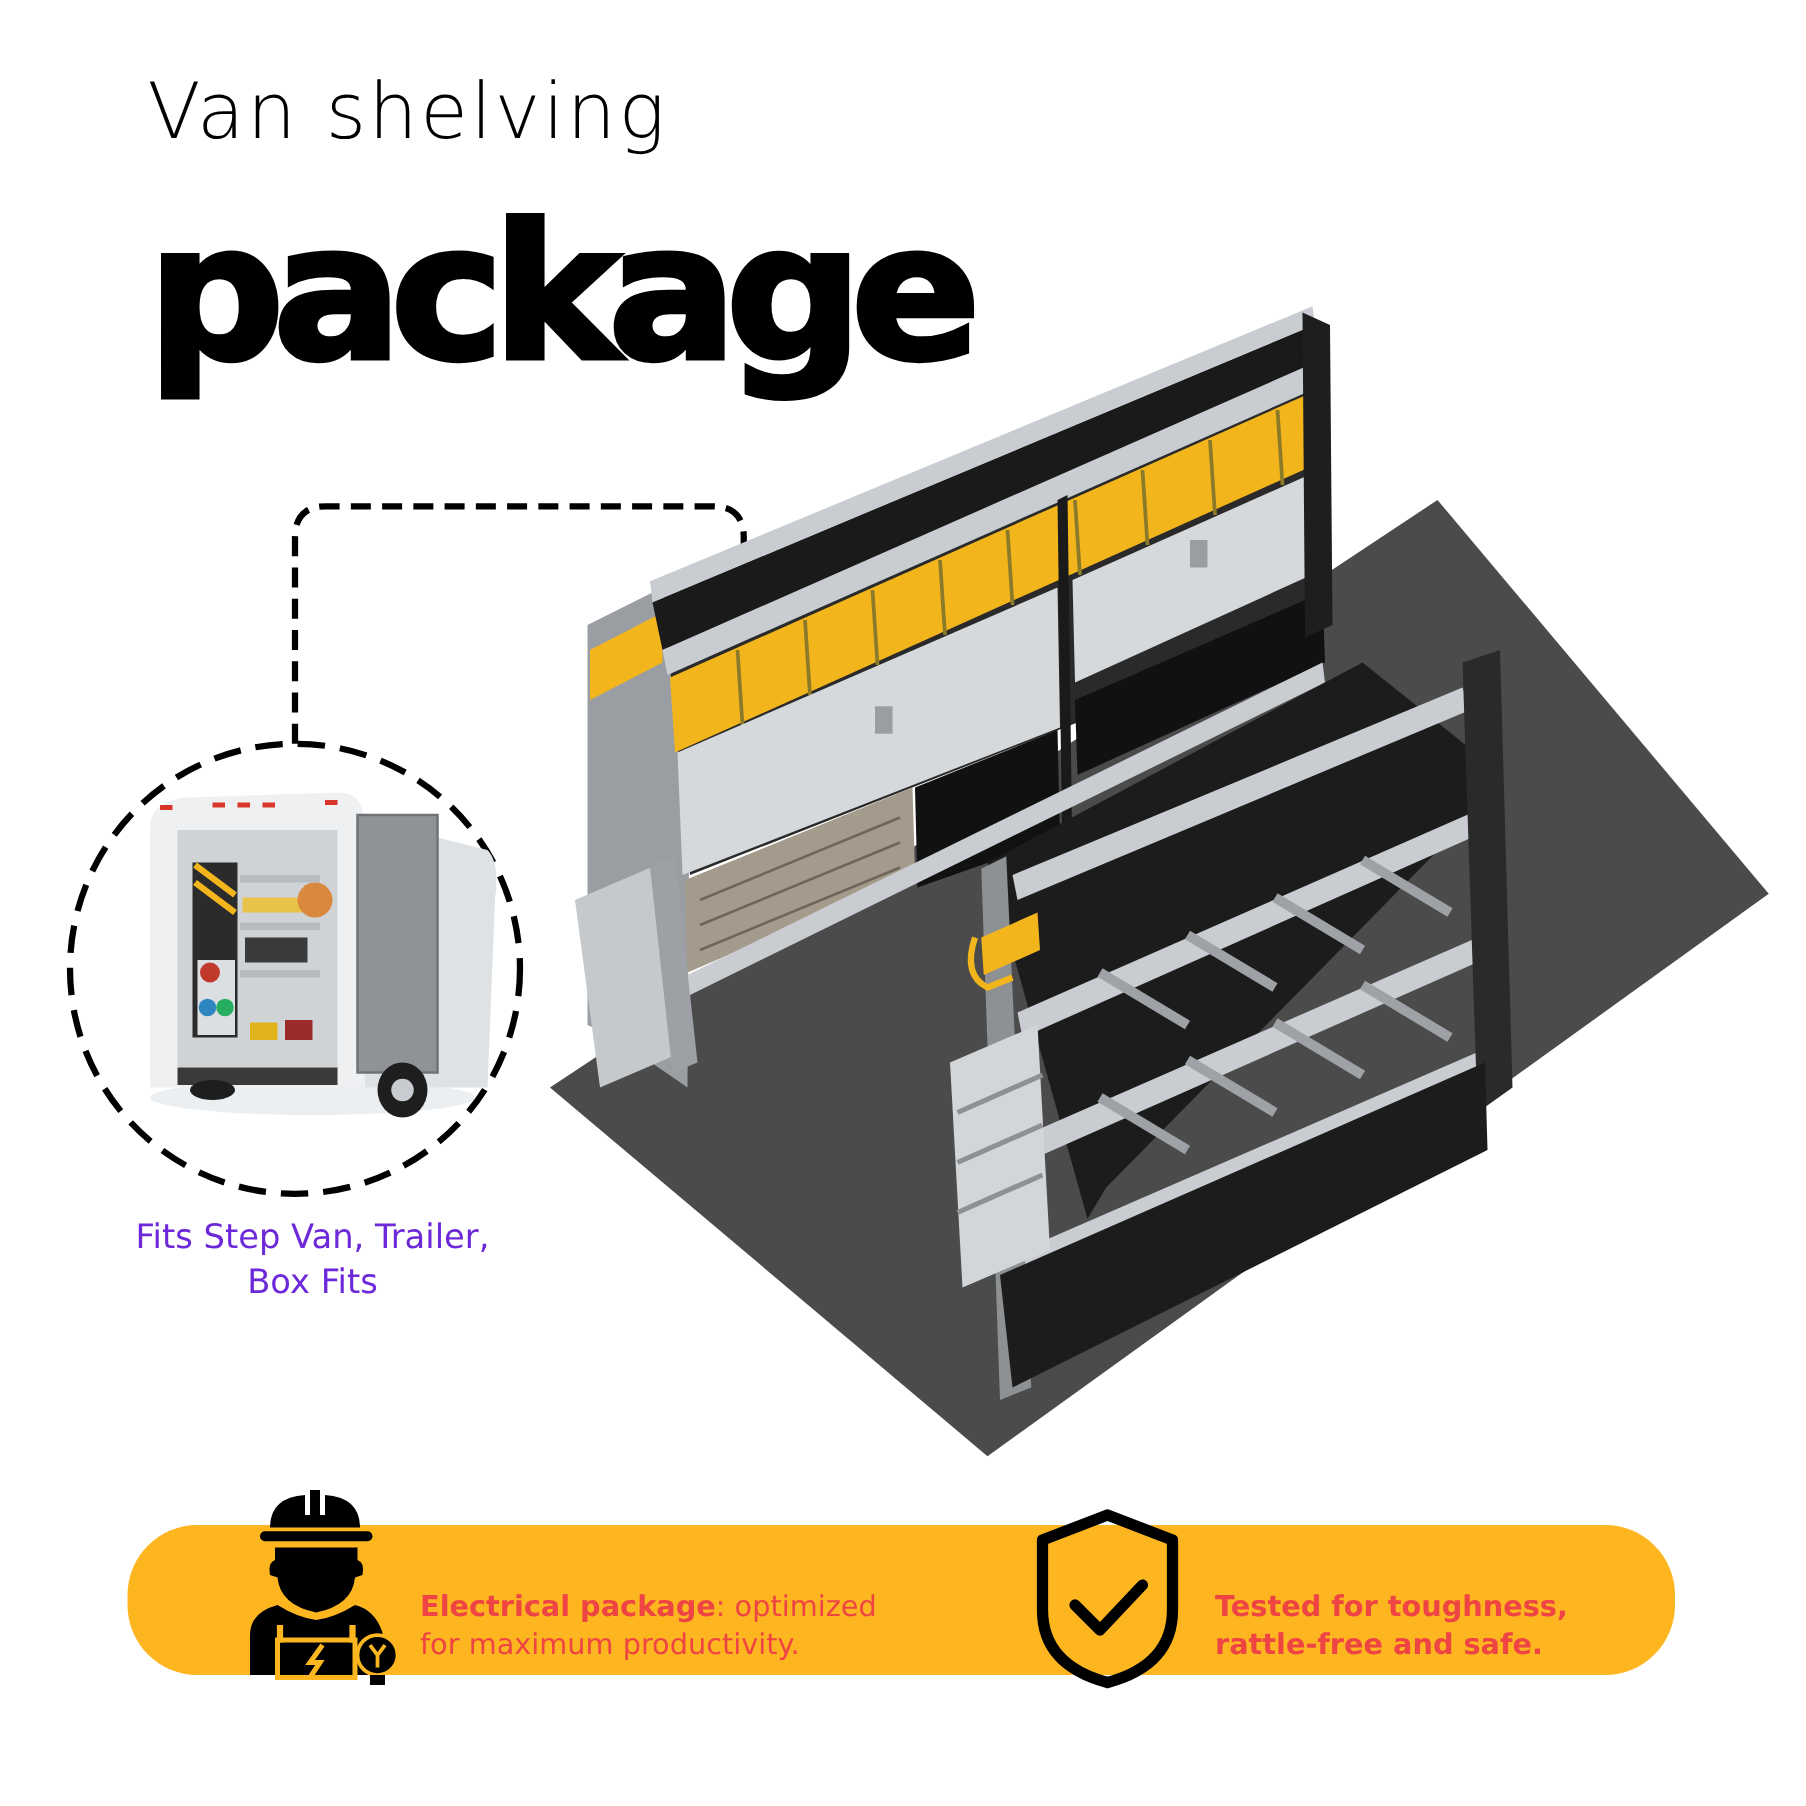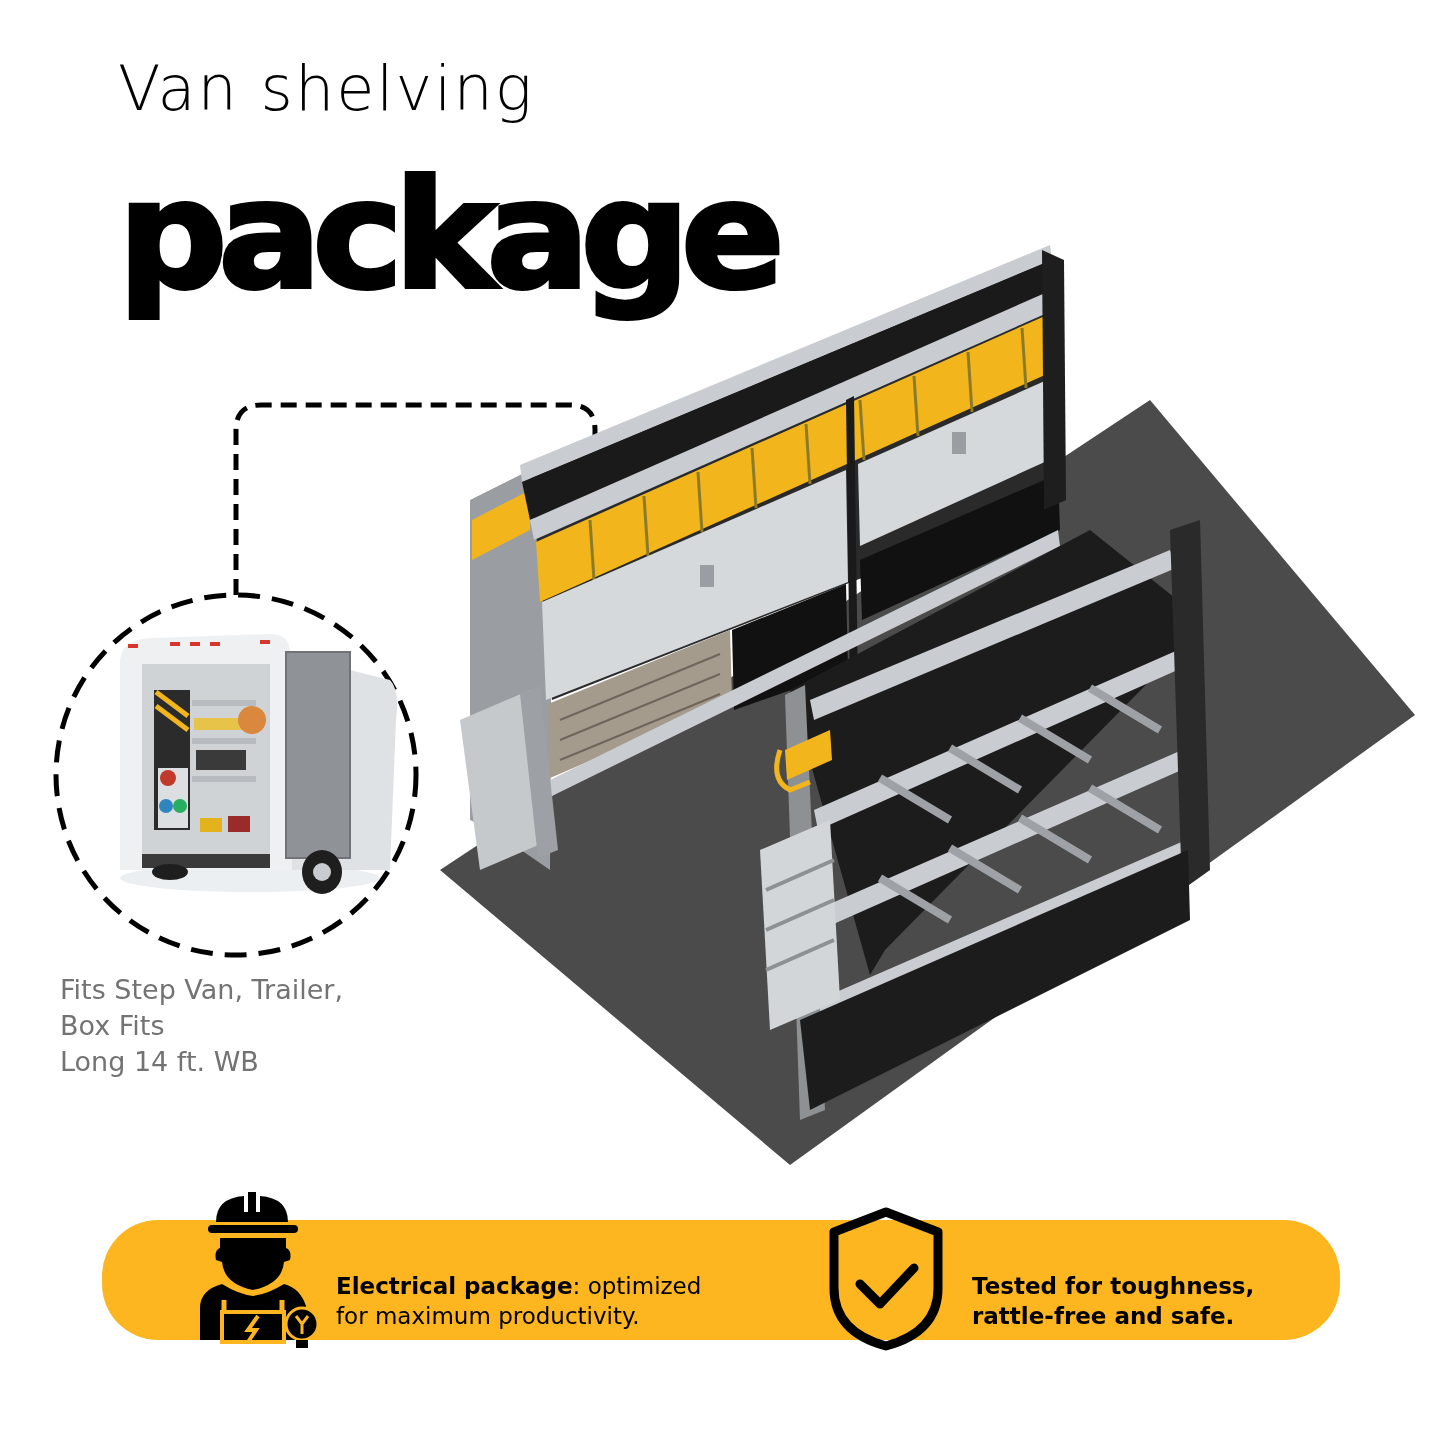--- a/index.html
+++ b/index.html
@@ -1,23 +1,23 @@
 <!DOCTYPE html>
 <html><head>
 <meta charset="utf-8">
 <style>
   html,body{margin:0;padding:0;background:#ffffff;}
   body{width:1445px;height:1445px;position:relative;overflow:hidden;font-family:"DejaVu Sans",sans-serif;color:#000;}
   .abs{position:absolute;}
   .title-light{left:118px;top:58px;font-family:"DejaVu Sans",sans-serif;font-weight:200;font-size:62px;letter-spacing:2px;line-height:1;white-space:nowrap;}
   .title-bold{left:118px;top:160px;font-family:"DejaVu Sans",sans-serif;font-weight:900;font-size:150px;letter-spacing:-9px;line-height:1;white-space:nowrap;transform:scaleX(1.02);transform-origin:left top;-webkit-text-stroke:4px #000;}
-  .fits{left:60px;top:972px;width:380px;text-align:left;font-family:"DejaVu Sans",sans-serif;font-size:27px;line-height:36px;color:#737373;}
+  .fits{left:60px;top:972px;width:380px;text-align:center;font-family:"DejaVu Sans",sans-serif;font-size:27px;line-height:36px;color:#6d28d9;}
   .fits div{white-space:nowrap;}
   .banner{left:102px;top:1220px;width:1238px;height:120px;border-radius:56px;}
-  .banner-text{font-family:"DejaVu Sans",sans-serif;font-size:23px;line-height:30px;color:#000000;white-space:nowrap;}
+  .banner-text{font-family:"DejaVu Sans",sans-serif;font-size:23px;line-height:30px;color:#ef4444;white-space:nowrap;}
   .bt1{left:336px;top:1271px;}
   .bt2{left:972px;top:1271px;font-weight:bold;}
   .bt1 b{font-weight:700;}
   svg{display:block;}
 </style>
 </head>
 <body>
 
 <div class="abs title-light">Van shelving</div>
 <div class="abs title-bold">package</div>
@@ -54,21 +54,20 @@
   <rect x="110" y="22" width="10" height="4" fill="#d9362b"></rect>
   <rect x="160" y="20" width="10" height="4" fill="#d9362b"></rect>
   <ellipse cx="222" cy="252" rx="20" ry="22" fill="#1e1e1e"></ellipse>
   <circle cx="222" cy="252" r="9" fill="#c8ccd0"></circle>
   <ellipse cx="70" cy="252" rx="18" ry="8" fill="#1e1e1e"></ellipse>
 </svg>
 
 <div class="abs fits">
   <div>Fits Step Van, Trailer,</div>
   <div>Box Fits</div>
-  <div>Long 14 ft. WB</div>
 </div>
 
 <svg class="abs" style="left:430px;top:230px;" width="1000" height="950" viewBox="0 0 1000 950">
 
   <polygon points="10,640 720,170 985,485 360,935" fill="#4b4b4b"></polygon>
 
   <polygon points="40,270 100,240 122,330 120,640 62,600 40,590" fill="#9a9ea2"></polygon>
   <polygon points="42,290 100,260 100,300 42,330" fill="#f2b51c"></polygon>
 
   <polygon points="100,240 620,20 630,270 122,470" fill="#2a2a2a"></polygon>

